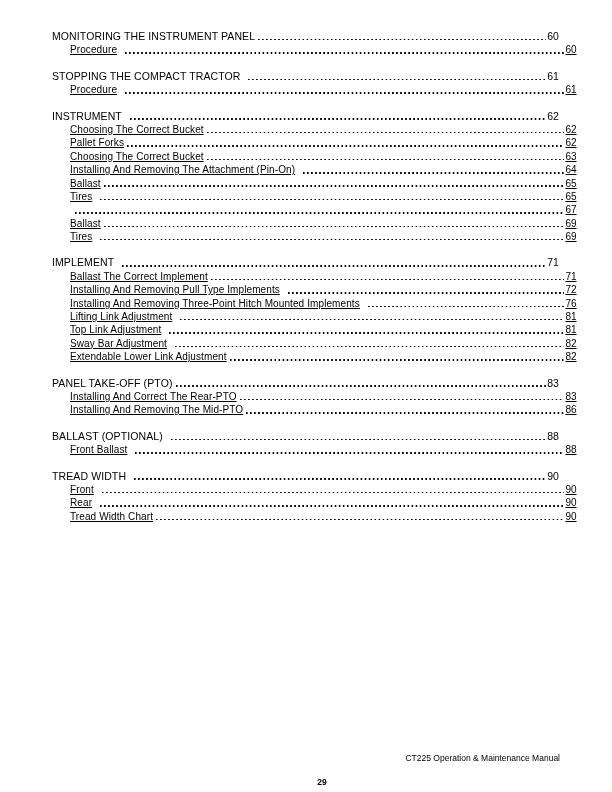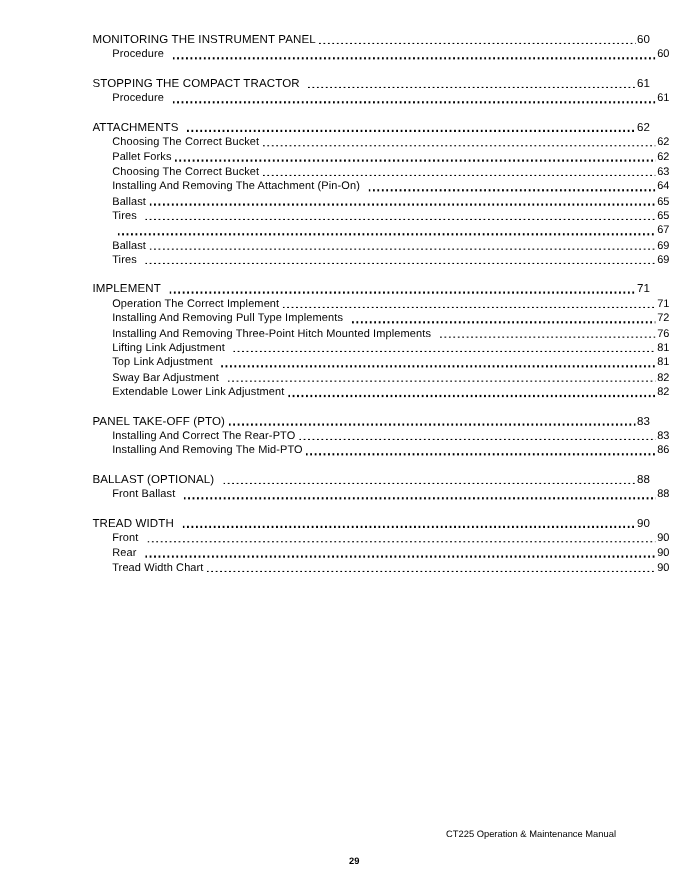--- a/index.html
+++ b/index.html
@@ -23,21 +23,20 @@
     width: 612px;
     height: 792px;
     box-sizing: border-box;
   }
 
   .toc {
     position: absolute;
     left: 52px;
     top: 30px;
     width: 508px;
-    margin-left: 32px;
   }
 
   
   .toc-group {
     margin: 0 0 13px 0;
   }
   .toc-group:last-child { margin-bottom: 0; }
 
   .toc-entry {
     display: flex;
@@ -56,20 +55,21 @@
     padding-right: 3px;
   }
 
   
   .level-1 > .label {
     font-size: 10.5px;
   }
   
   .level-2 {
     padding-left: 18px;
+    text-decoration: underline;
   }
   .level-2 > .label {
     font-size: 10px;
   }
 
   .toc-entry .leader {
     flex: 1 1 auto;
     overflow: hidden;
     height: 10px;
     align-self: flex-end;
@@ -155,21 +155,21 @@
           <span class="page-num">61</span>
         </div>
         <div class="toc-entry level-2 gap-wide">
           <span class="label">Procedure</span>
           <span class="leader"></span>
           <span class="page-num">61</span>
         </div>
       </div>
       <div class="toc-group">
         <div class="toc-entry level-1 gap-wide">
-          <span class="label">ATTACHMENTS</span>
+          <span class="label">INSTRUMENT</span>
           <span class="leader"></span>
           <span class="page-num">62</span>
         </div>
         <div class="toc-entry level-2">
           <span class="label">Choosing The Correct Bucket</span>
           <span class="leader"></span>
           <span class="page-num">62</span>
         </div>
         <div class="toc-entry level-2">
           <span class="label">Pallet Forks</span>
@@ -211,21 +211,21 @@
           <span class="page-num">69</span>
         </div>
       </div>
       <div class="toc-group">
         <div class="toc-entry level-1 gap-wide">
           <span class="label">IMPLEMENT</span>
           <span class="leader"></span>
           <span class="page-num">71</span>
         </div>
         <div class="toc-entry level-2">
-          <span class="label">Operation The Correct Implement</span>
+          <span class="label">Ballast The Correct Implement</span>
           <span class="leader"></span>
           <span class="page-num">71</span>
         </div>
         <div class="toc-entry level-2 gap-wide">
           <span class="label">Installing And Removing Pull Type Implements</span>
           <span class="leader"></span>
           <span class="page-num">72</span>
         </div>
         <div class="toc-entry level-2 gap-wide">
           <span class="label">Installing And Removing Three-Point Hitch Mounted Implements</span>

